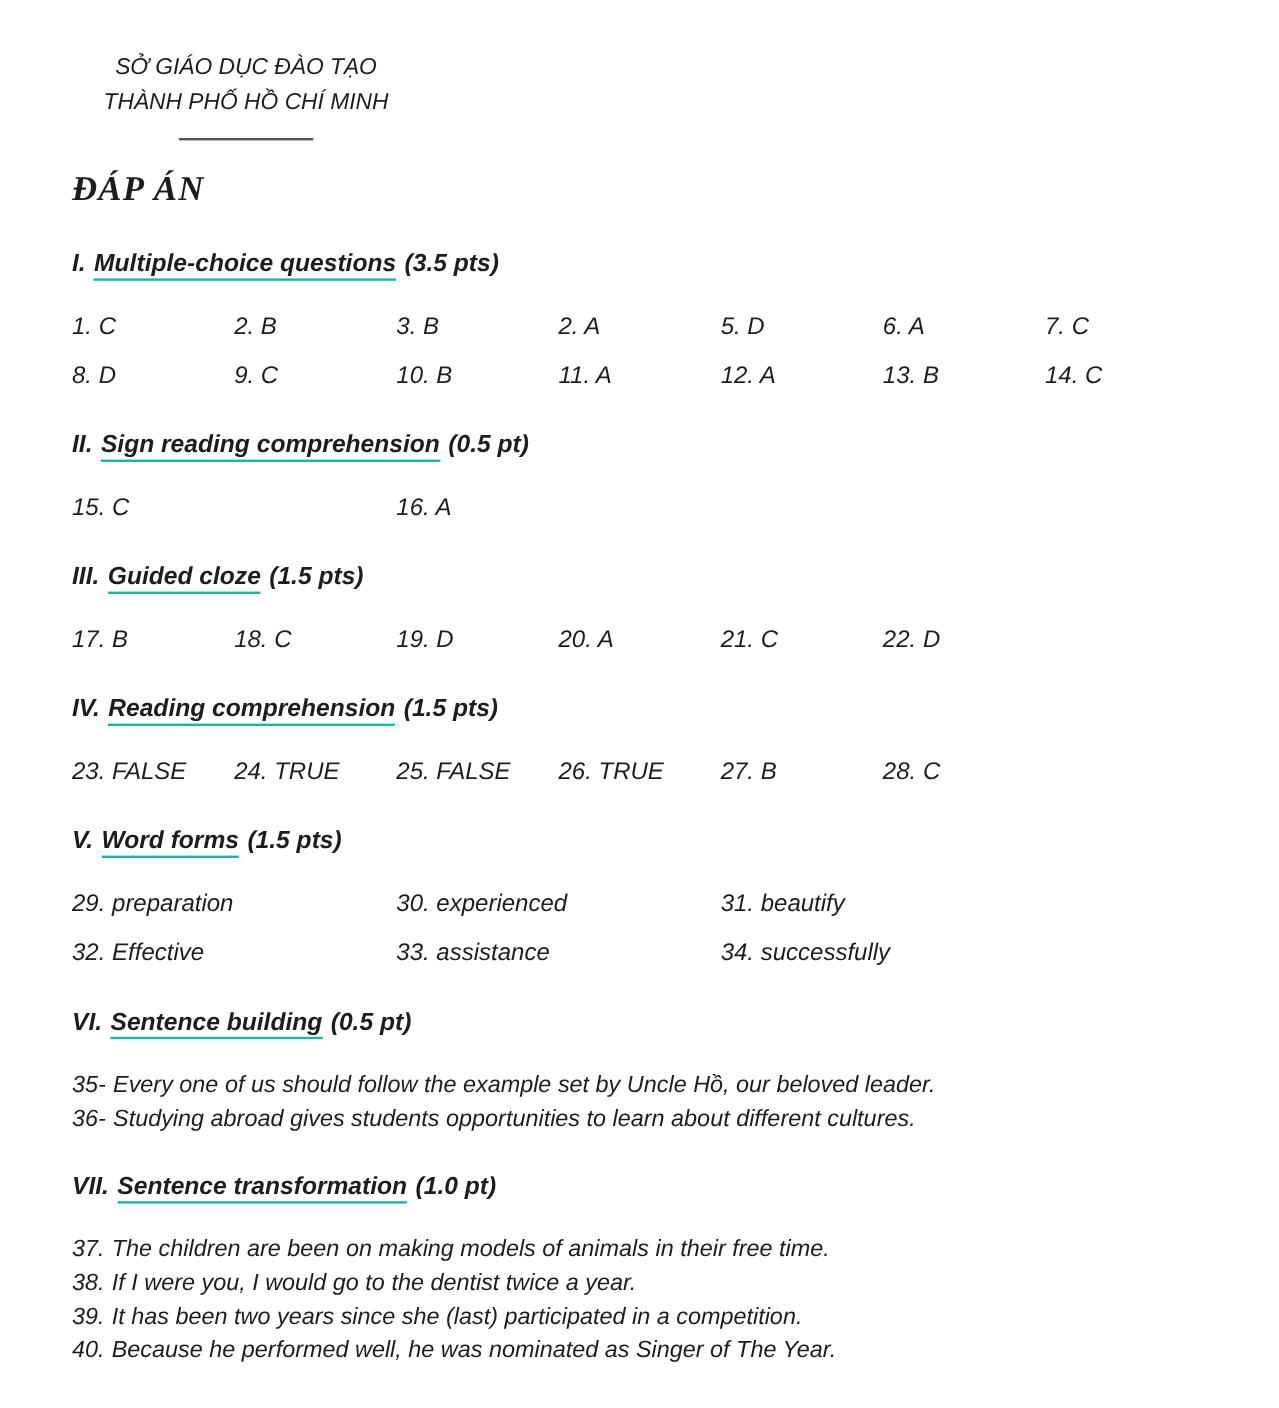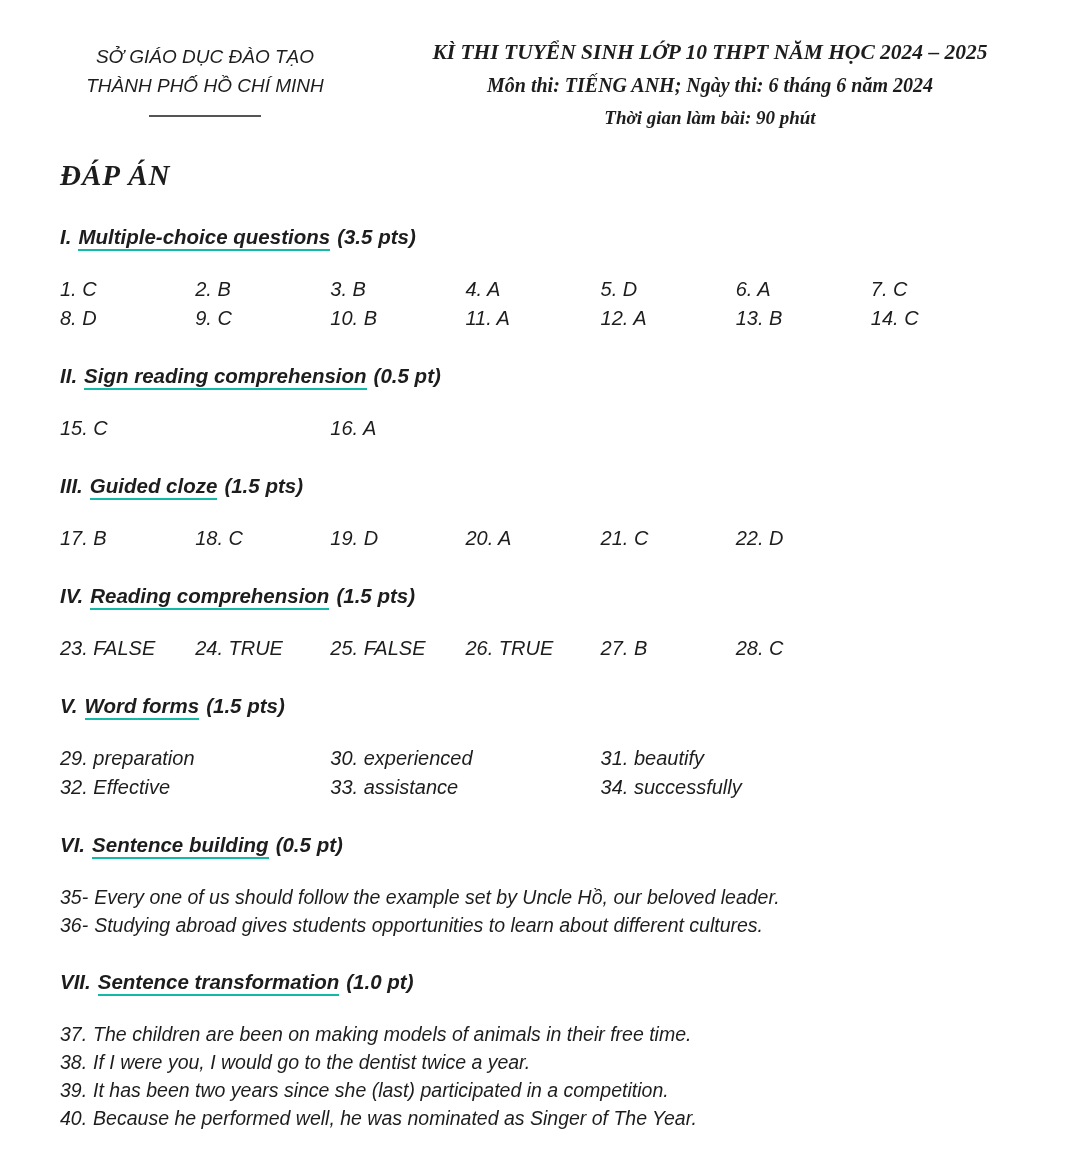--- a/index.html
+++ b/index.html
@@ -70,21 +70,21 @@
   }
   .section-heading .points { margin-left: 7px; text-align: center; }
 
   .answer-grid {
     margin-top: 25px;
     display: grid;
     grid-template-columns: repeat(7, 1fr);
     font-style: italic;
     font-size: 20px;
     line-height: 29px;
-    row-gap: 0;
+    row-gap: 12px;
   }
   .answer-grid .cell { white-space: nowrap; }
   .answer-grid .span2 { grid-column: span 2; }
 
   .sentence-list {
     margin-top: 25px;
     font-style: italic;
     font-size: 19.5px;
     line-height: 28px;
   }
@@ -96,37 +96,32 @@
 <body>
 
 <div class="doc">
 
   <div class="header">
     <div class="header-left">
       <div>SỞ GIÁO DỤC ĐÀO TẠO</div>
       <div>THÀNH PHỐ HỒ CHÍ MINH</div>
       <div class="header-left-rule"></div>
     </div>
-    <div class="header-right">
-      <div class="exam-line1">KÌ THI TUYỂN SINH LỚP 10 THPT NĂM HỌC 2024 – 2025</div>
-      <div class="exam-line2">Môn thi: TIẾNG ANH; Ngày thi: 6 tháng 6 năm 2024</div>
-      <div class="exam-line3">Thời gian làm bài: 90 phút</div>
-    </div>
   </div>
 
   <div class="doc-title">ĐÁP ÁN</div>
 
   <div class="section-heading">
     <span class="numeral">I.</span><span class="name">Multiple-choice questions</span><span class="points">(3.5 pts)</span>
   </div>
   <div class="answer-grid">
     <div class="cell">1. C</div>
     <div class="cell">2. B</div>
     <div class="cell">3. B</div>
-    <div class="cell">4. A</div>
+    <div class="cell">2. A</div>
     <div class="cell">5. D</div>
     <div class="cell">6. A</div>
     <div class="cell">7. C</div>
     <div class="cell">8. D</div>
     <div class="cell">9. C</div>
     <div class="cell">10. B</div>
     <div class="cell">11. A</div>
     <div class="cell">12. A</div>
     <div class="cell">13. B</div>
     <div class="cell">14. C</div>

